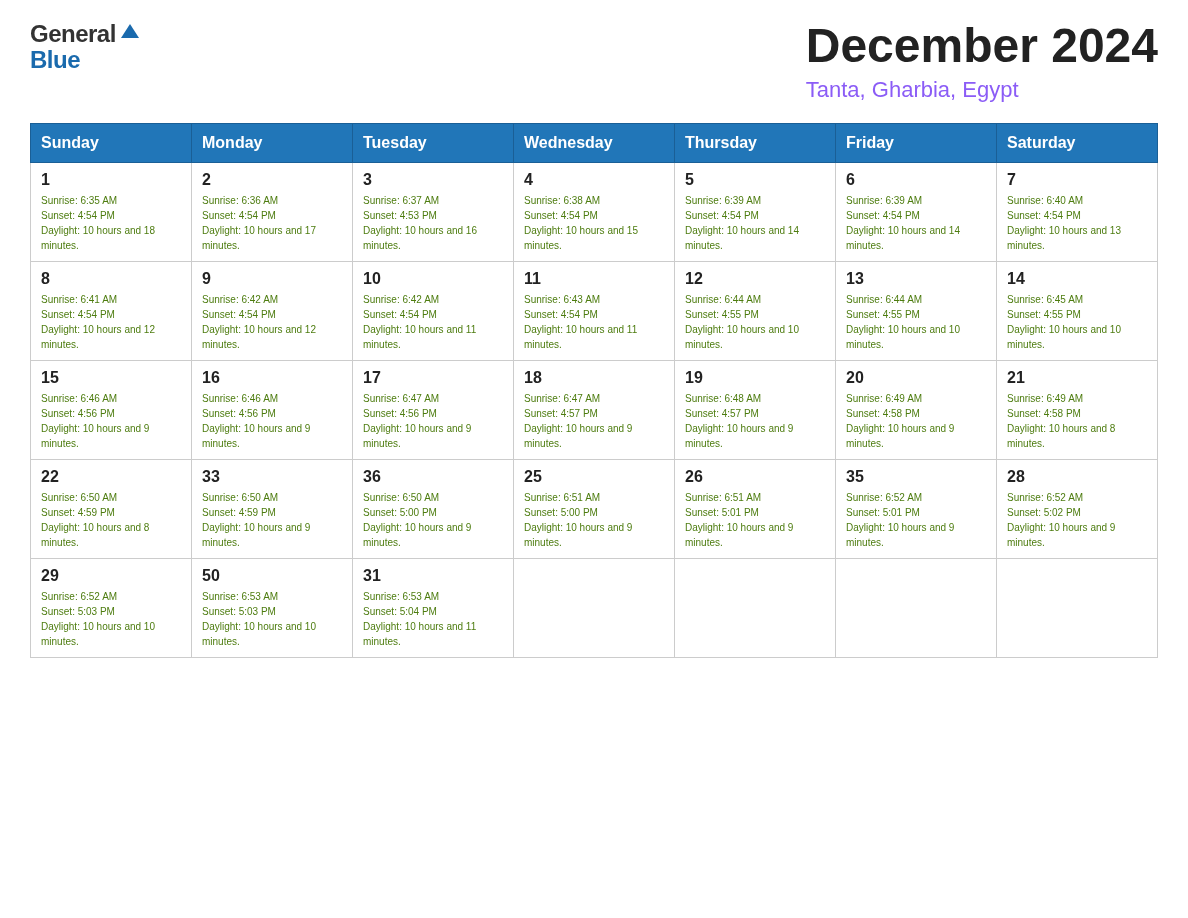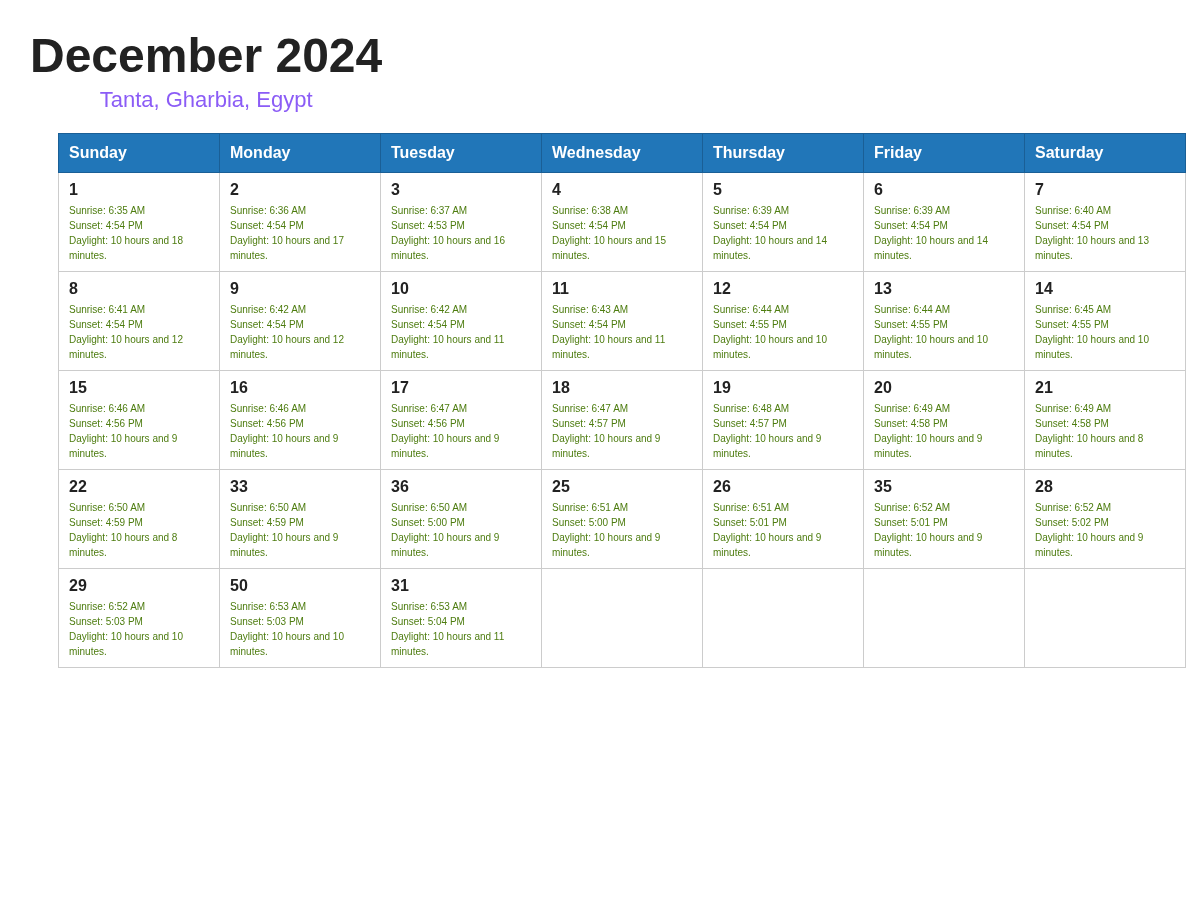--- a/index.html
+++ b/index.html
@@ -10,38 +10,36 @@
       width: 1188px;
       min-height: 918px;
     }
     .header {
       display: flex;
       justify-content: space-between;
       align-items: flex-start;
       margin-bottom: 20px;
     }
     .title-block {
-      text-align: center;
-      margin-top: 10px;
+      text-align: left;
     }
     .month-title {
       font-size: 48px;
       font-weight: bold;
       color: #222;
       line-height: 1.1;
     }
     .location-title {
       font-size: 22px;
       color: #8b5cf6;
       margin-top: 4px;
     }
     .calendar {
       width: 100%;
       border-collapse: collapse;
-      margin-left: 28px;
     }
     .calendar thead tr th {
       background-color: #2176b8;
       color: #fff;
       font-size: 16px;
       font-weight: bold;
       padding: 10px 10px;
       text-align: left;
       border: 1px solid #1a5f96;
     }
@@ -95,20 +93,31 @@
       color: #1a6aad;
       margin-left: 0;
       letter-spacing: -0.5px;
       line-height: 1;
     }
   </style>
 </head>
 <body>
 
 <div class="header">
+  <div class="logo-wrapper">
+    <div class="logo-row1">
+      <span class="general-text">General</span>
+      <span class="logo-arrow">
+        <svg width="22" height="22" viewBox="0 0 22 22">
+          <polygon points="11,4 20,18 2,18" fill="#1a6aad"></polygon>
+        </svg>
+      </span>
+    </div>
+    <div class="logo-row2">Blue</div>
+  </div>
   <div class="title-block">
     <div class="month-title">December 2024</div>
     <div class="location-title">Tanta, Gharbia, Egypt</div>
   </div>
 </div>
 
 <table class="calendar">
   <thead>
     <tr>
     <th>Sunday</th>

